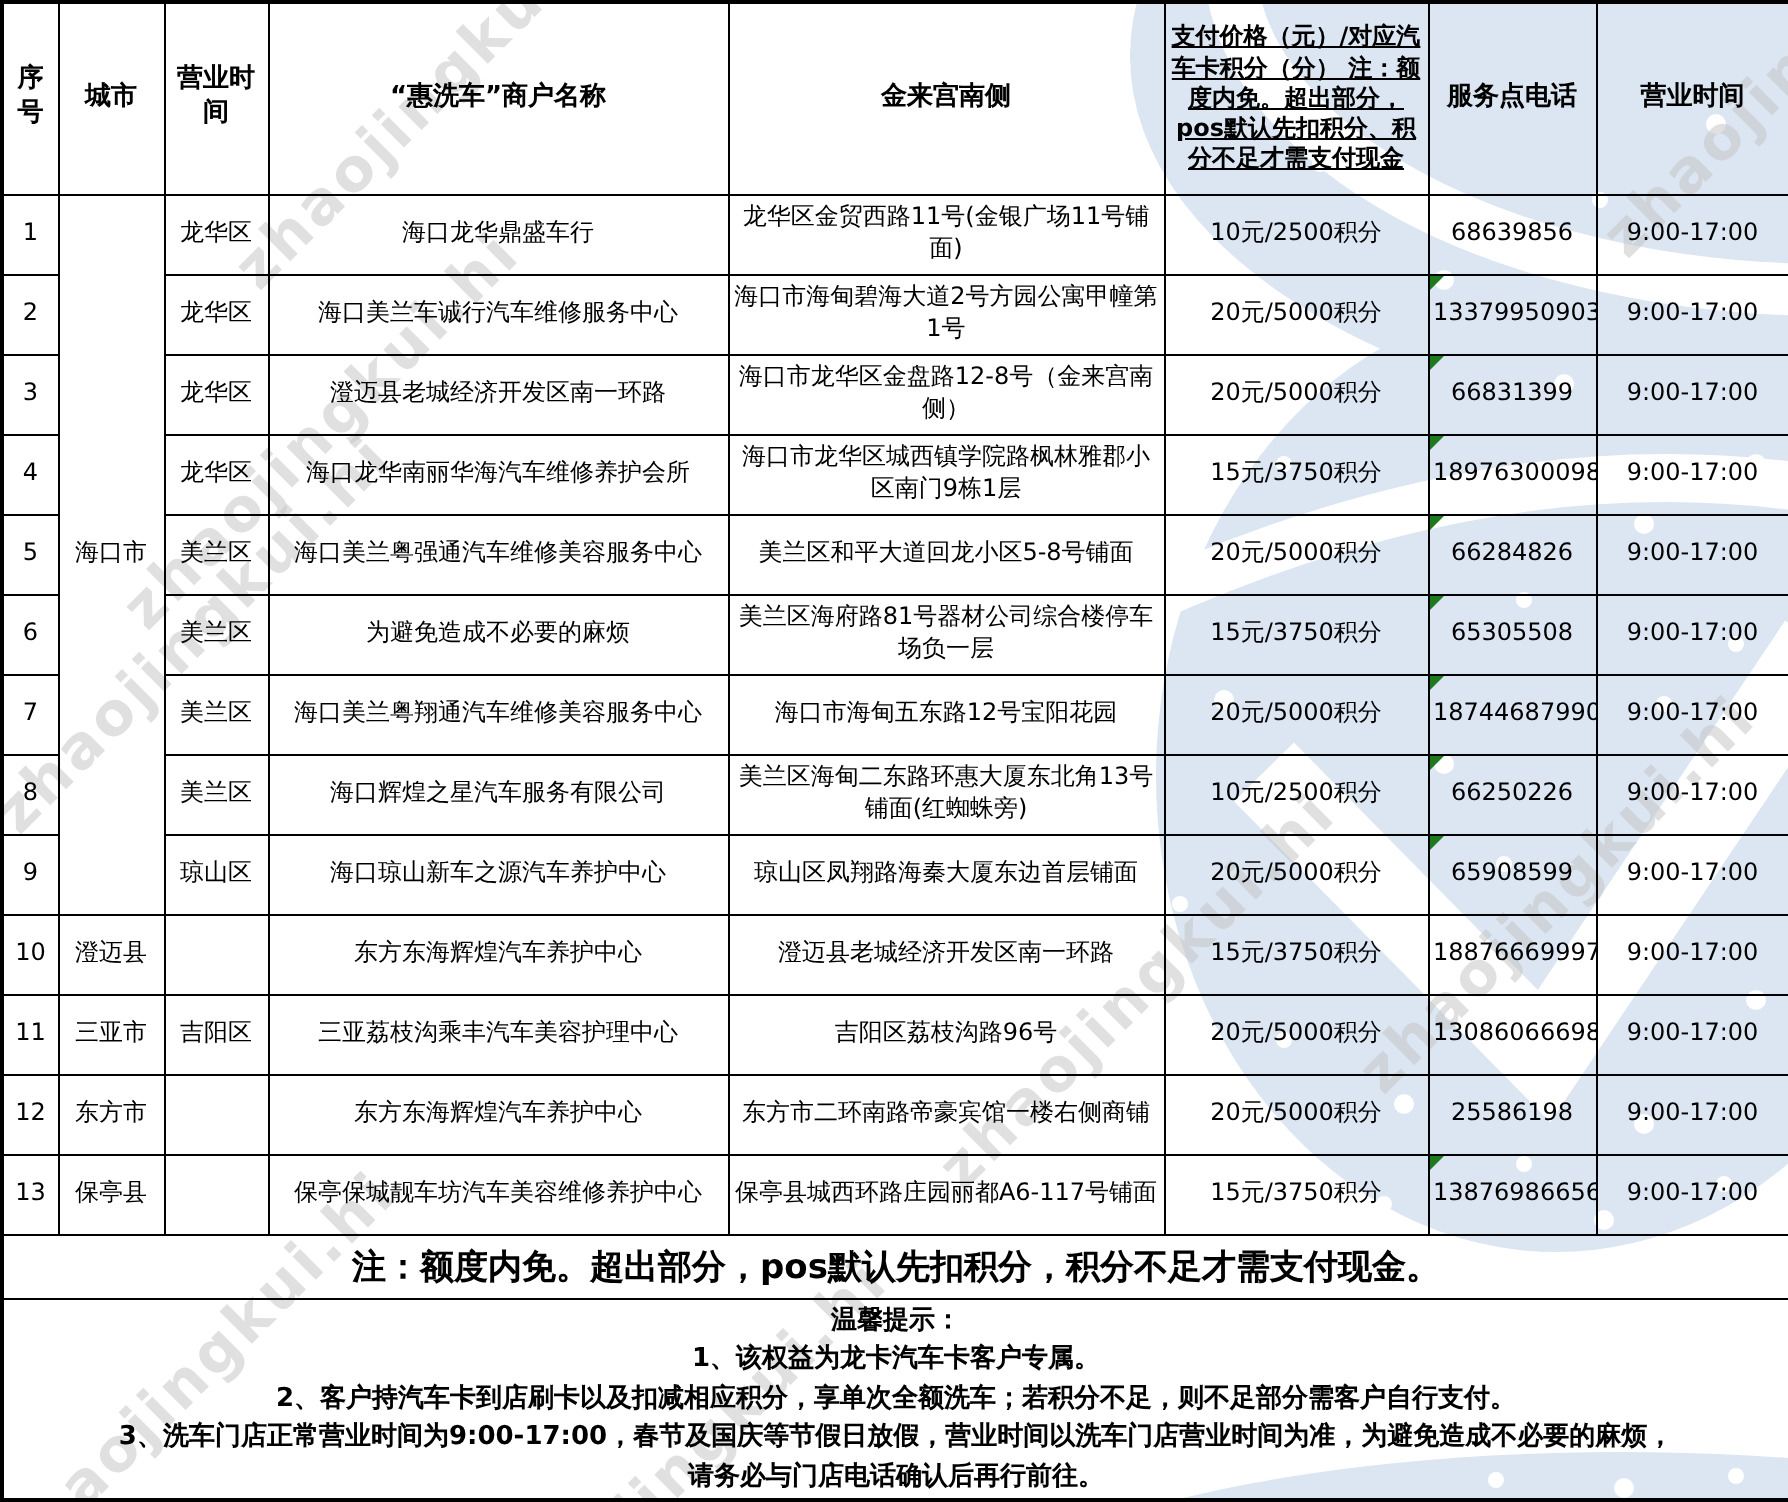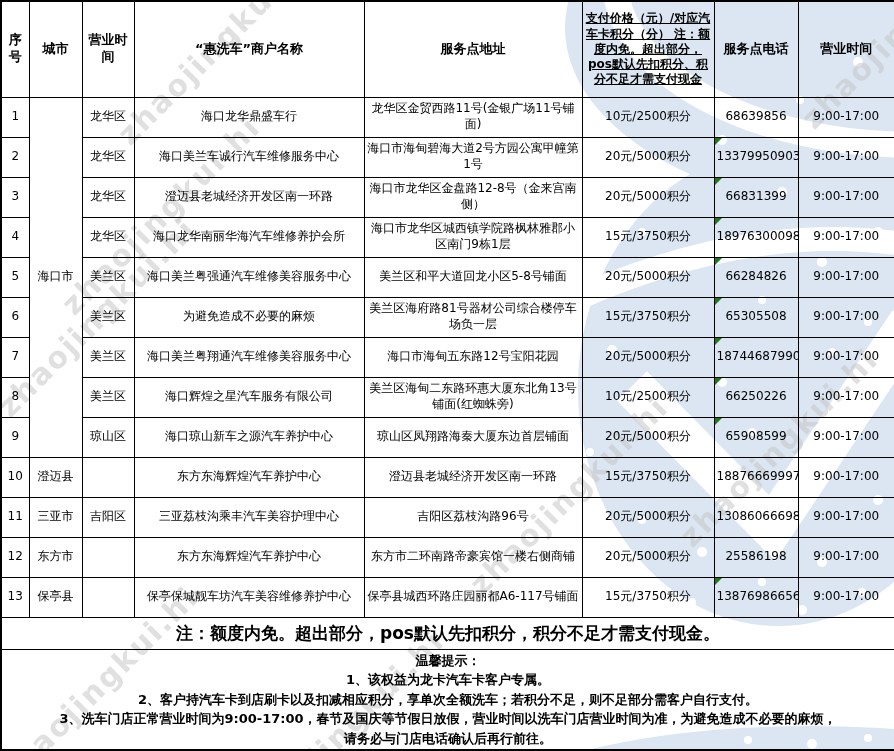--- a/index.html
+++ b/index.html
@@ -100,21 +100,21 @@
         <col style="width:132px">
         <col style="width:84px">
         <col style="width:97px">
     </colgroup>
     <thead>
       <tr>
         <th>序号</th>
         <th>城市</th>
         <th>营业时间</th>
         <th>“惠洗车”商户名称</th>
-        <th>服务点地址</th>
+        <th>金来宫南侧</th>
         <th class="price-h">支付价格（元）/对应汽车卡积分（分） 注：额度内免。超出部分，pos默认先扣积分、积分不足才需支付现金</th>
         <th>服务点电话</th>
         <th>营业时间</th>
       </tr>
     </thead>
     <tbody id="tbody">
         <tr class="data-row">
           <td>1</td>
           <td rowspan="9">海口市</td>
           <td>龙华区</td>

